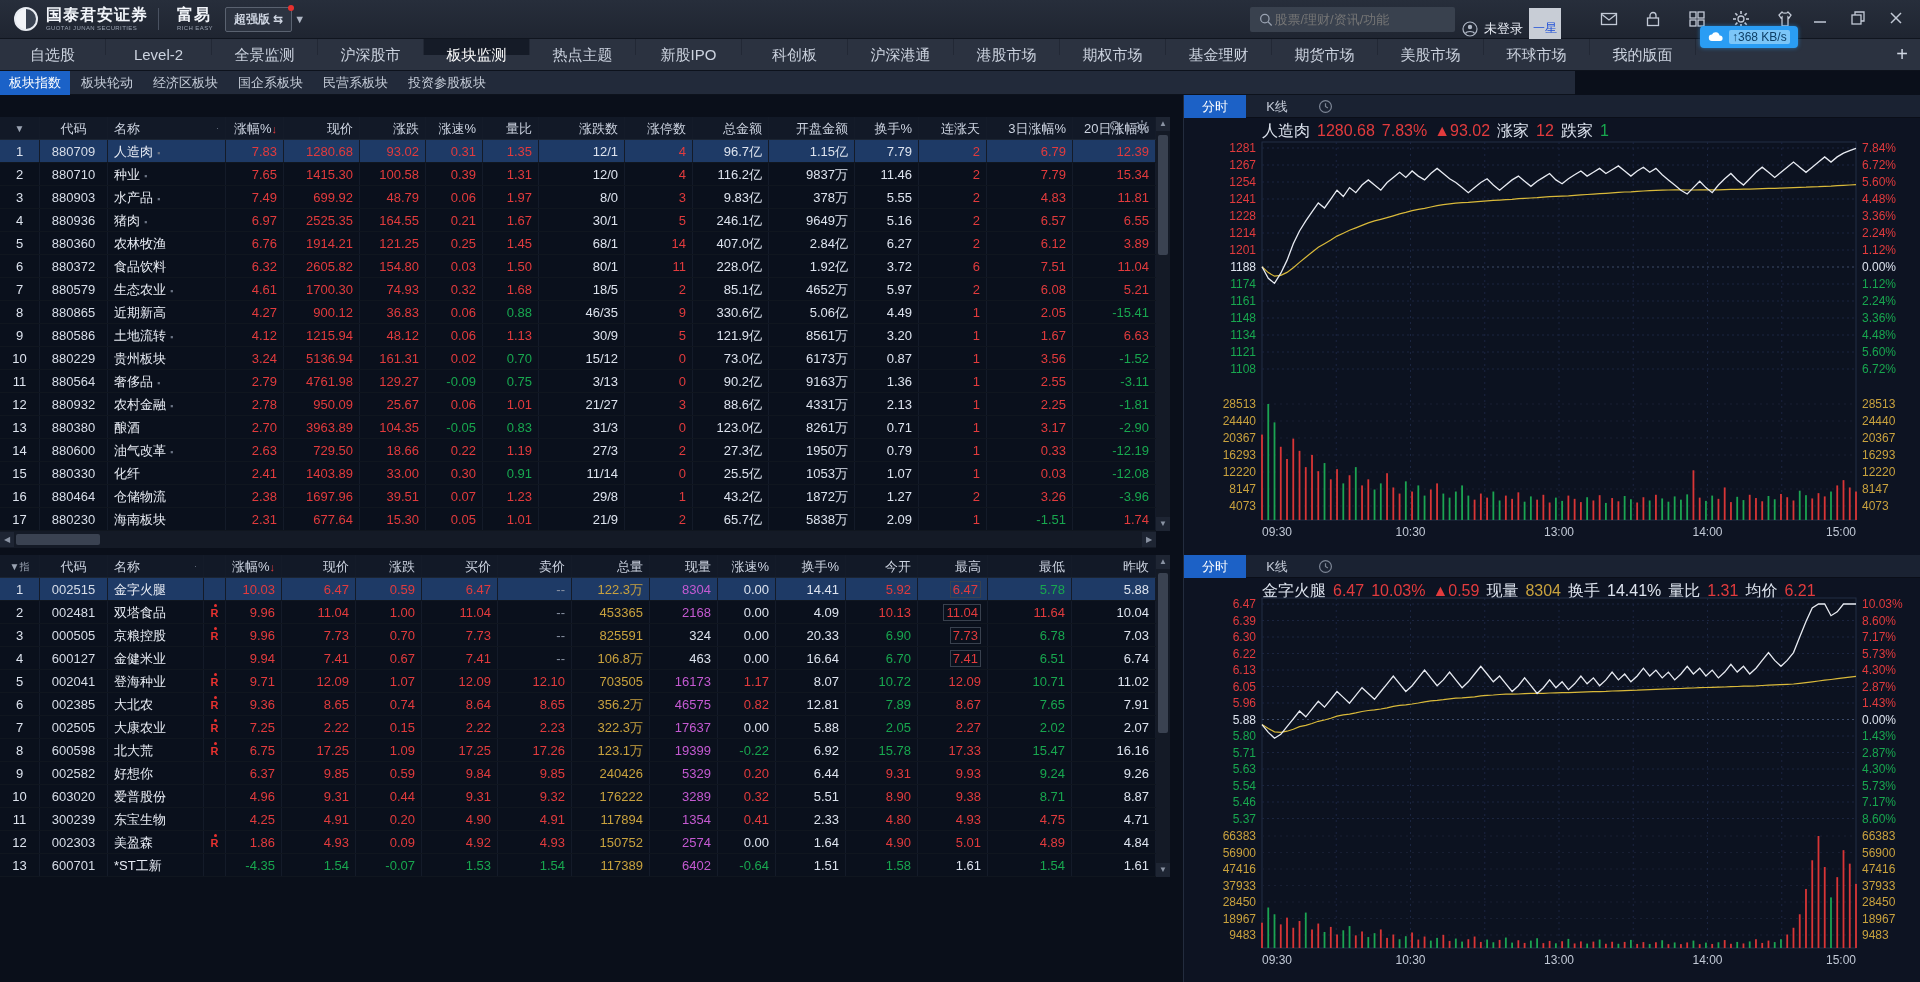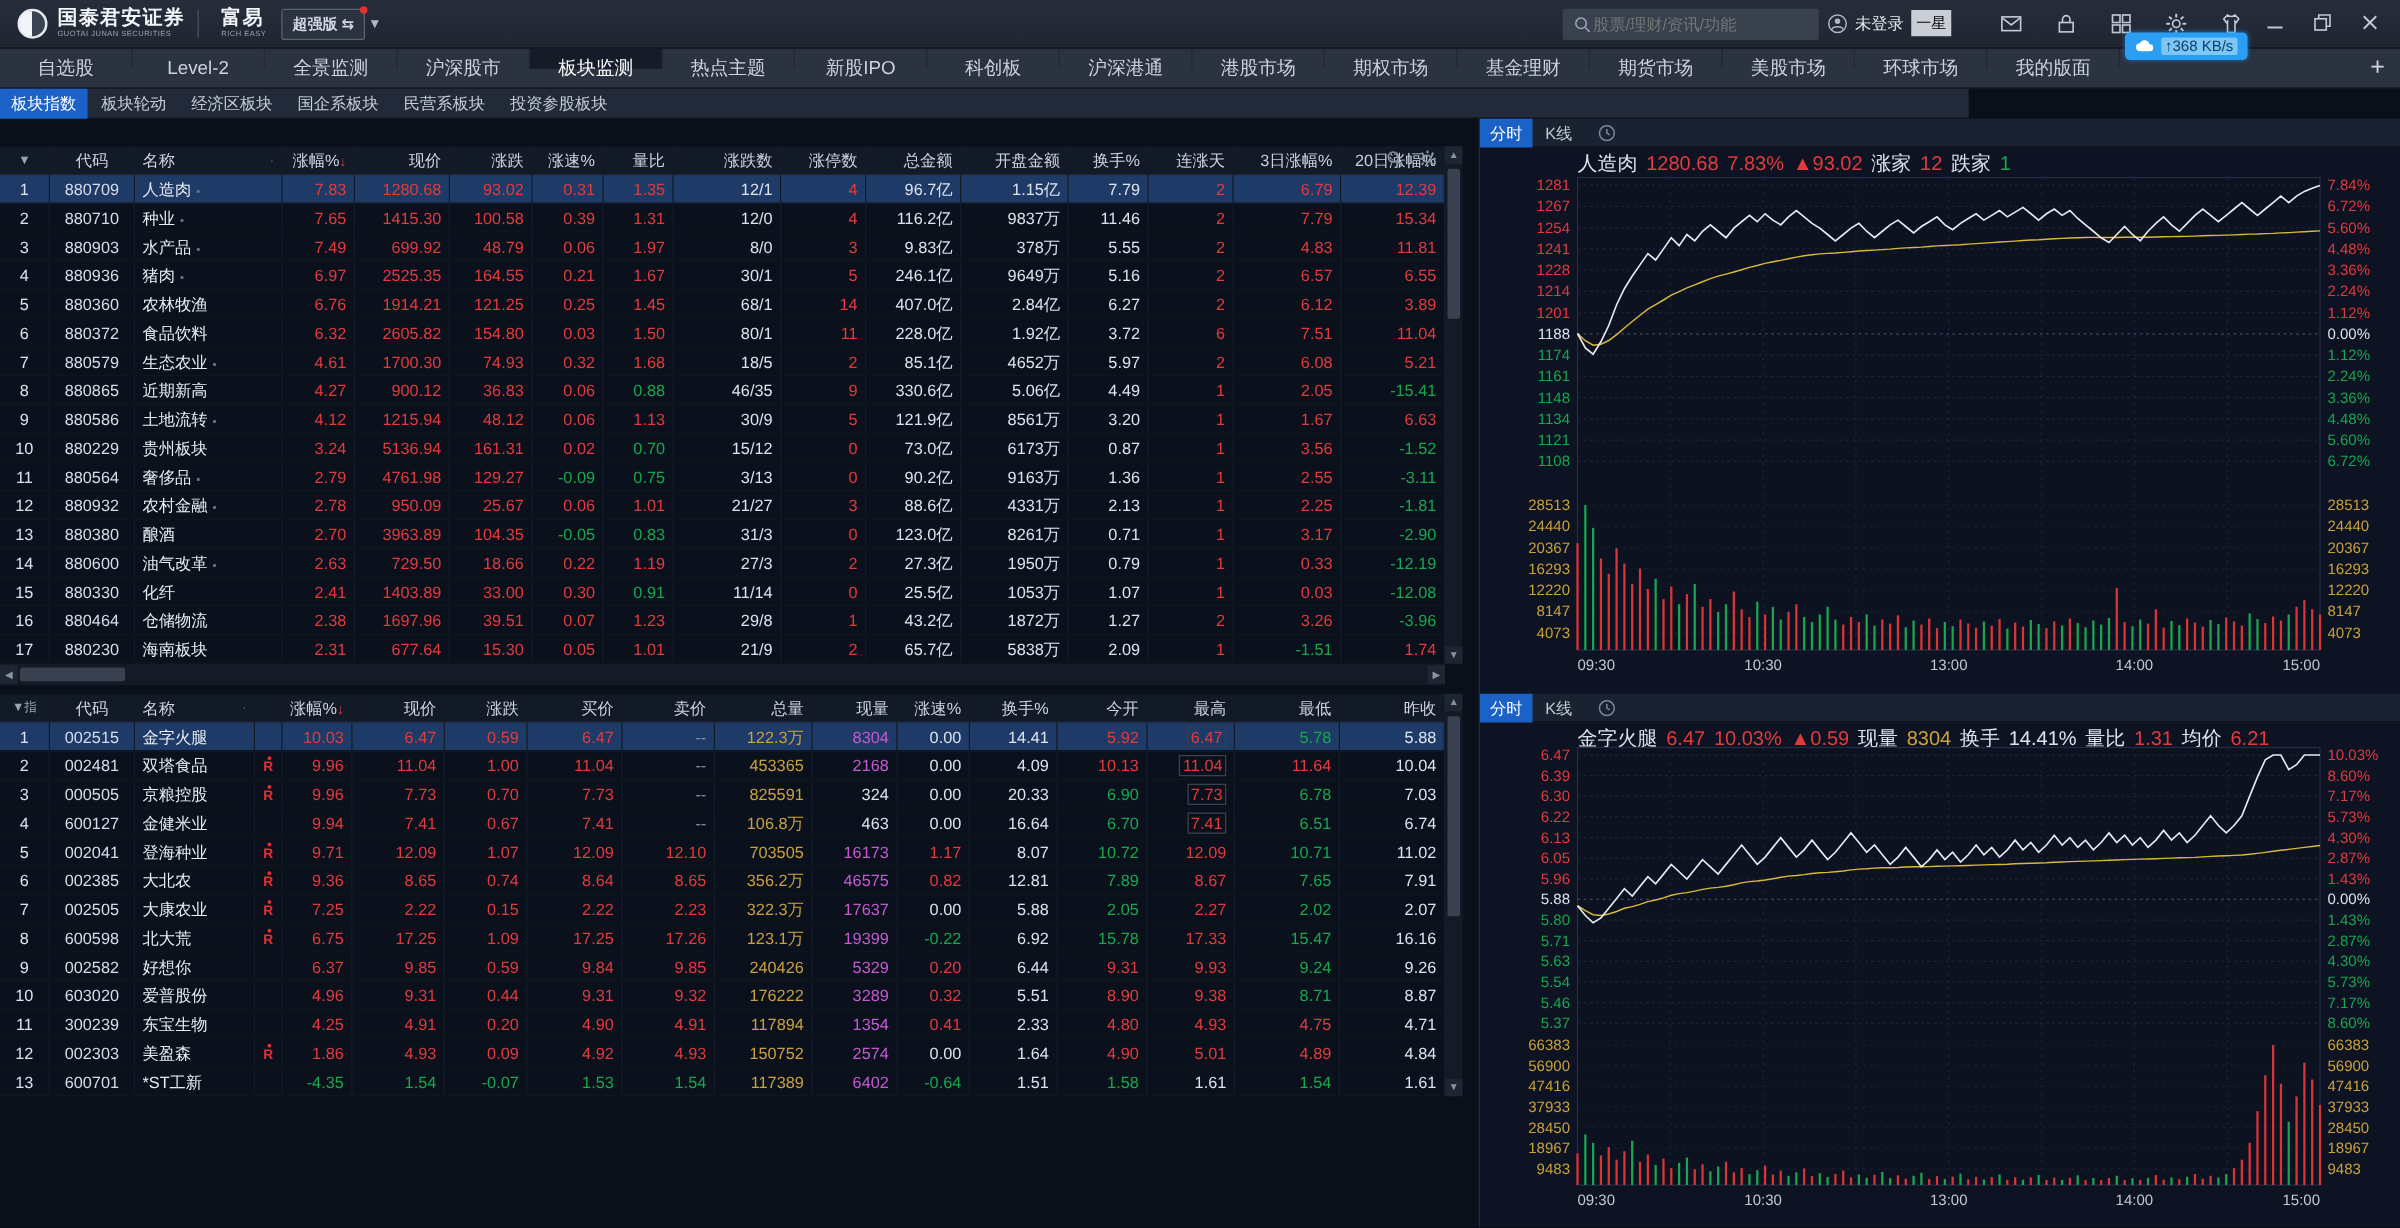--- a/index.html
+++ b/index.html
@@ -24,21 +24,21 @@
   .menu-item { position:relative; height:39px; line-height:39px; padding:0 22px; font-size:15px; color:#e6eaf2; cursor:pointer; }
   .menu-item.active { background:#1c61c6; color:#fff; }
   .menu-caret { color:#aeb6c4; font-size:10px; margin-left:2px; }
   #search-box { position:absolute; left:1250px; top:7px; width:205px; height:25px; background:#39414e;
     border-radius:2px; display:flex; align-items:center; padding:0 8px; }
   #search-box input { background:transparent; border:none; outline:none; color:#9aa3b2; font-size:13px;
     width:100%; font-family:inherit; }
   .tb-icon { width:18px; height:18px; display:inline-block; vertical-align:middle; }
   #login-area { position:absolute; left:1462px; top:8px; display:flex; align-items:center; gap:6px; }
   #login-text { font-size:13px; color:#e6eaf2; }
-  #login-badge { font-size:12px; color:#000000; background:#c8cdd6; padding:2px 4px; }
+  #login-badge { font-size:12px; color:#1d4ed8; background:#c8cdd6; padding:12px 4px; }
   .top-icons { position:absolute; top:10px; display:flex; gap:26px; }
   .win-ctrls { position:absolute; top:10px; display:flex; gap:22px; }
   .win-ctrls svg, .top-icons svg { display:block; }
 
   
   #tabrow { left:0; top:39px; width:1920px; height:32px; background:#2b3240; display:flex;
     border-bottom:1px solid #0d121c; }
   .main-tab { width:106px; height:16px; line-height:32px; text-align:center; font-size:15px;
     color:#ccd3df; border-right:1px solid #222835; cursor:pointer; }
   .main-tab.active { background:#151b27; color:#fff; }
@@ -86,21 +86,21 @@
   
   .sb { position:absolute; background:#141a26; }
   .sb-btn { position:absolute; background:#1e2533; color:#8a93a3; font-size:8px; text-align:center; }
   .sb-thumb { position:absolute; background:#3a4251; border-radius:2px; }
 
   
   #rightpane { position:absolute; left:1183px; top:95px; width:737px; height:887px; background:#0d1322;
     border-left:1px solid #232c3e; }
   .chart-tabs { position:absolute; left:0; width:737px; height:23px; background:#1a2232; display:flex;
     border-bottom:1px solid #0a0e18; }
-  .chart-tab { width:42px; height:23px; line-height:23px; text-align:center; font-size:13px; color:#c2c9d6; cursor:pointer; }
+  .chart-tab { width:62px; height:23px; line-height:23px; text-align:center; font-size:13px; color:#c2c9d6; cursor:pointer; }
   .chart-tab.active { background:#1c61c6; color:#fff; }
   .clock-btn { width:34px; display:flex; align-items:center; justify-content:center; cursor:pointer; }
   .chart-info { position:absolute; left:78px; font-size:16px; white-space:nowrap; }
   .chart-info span { margin-right:7px; }
   .chart-svg { position:absolute; left:0; }
 </style>
 </head>
 <body>
 <div id="stage">
 

